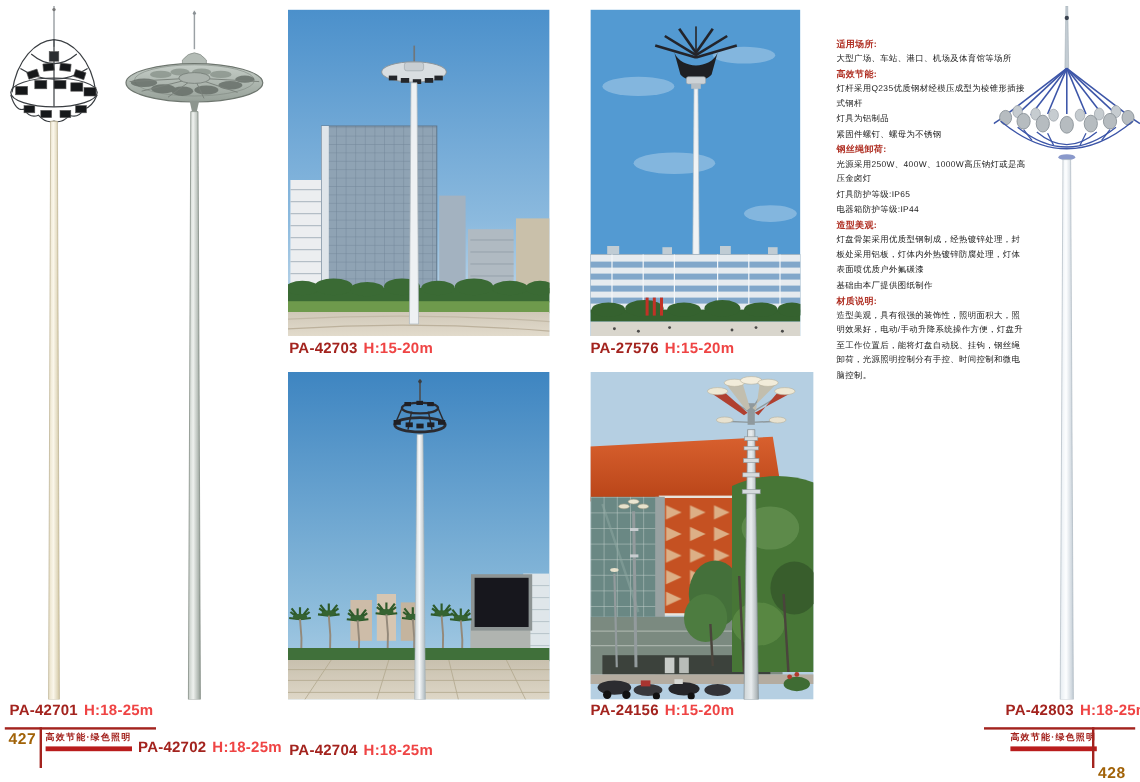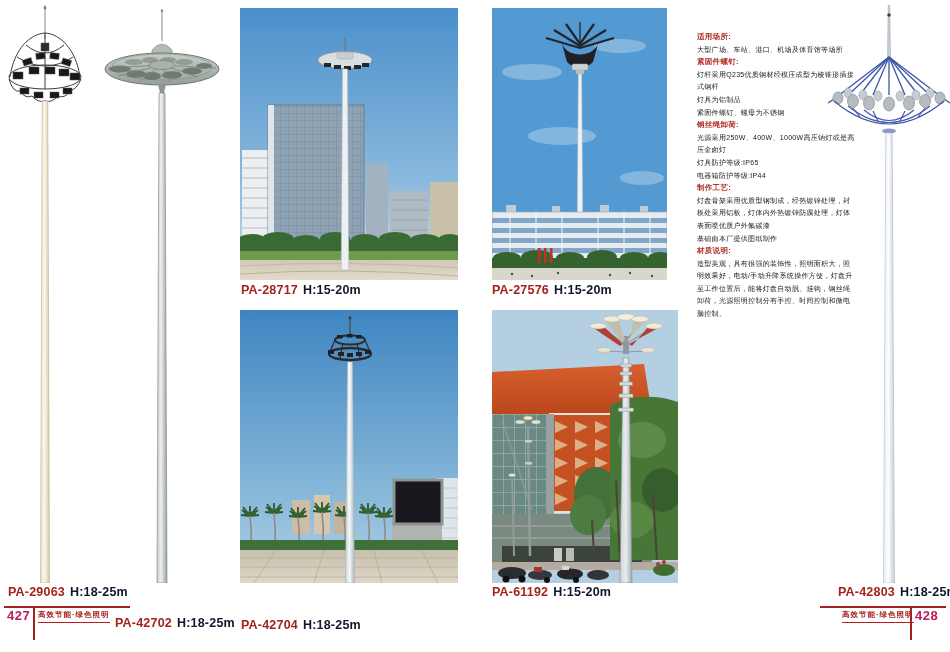--- a/index.html
+++ b/index.html
@@ -2,31 +2,31 @@
 <html><head>
 <meta charset="utf-8">
 <style>
   html,body{margin:0;padding:0;background:#ffffff;}
   .page{position:relative;width:950px;height:652px;background:#fff;overflow:hidden;
         font-family:"Liberation Sans",sans-serif;}
   .abs{position:absolute;}
   
   .prod-label{position:absolute;font-size:12.5px;font-weight:bold;white-space:nowrap;letter-spacing:0.2px;}
   .prod-label .code{color:#a3231e;margin-right:5px;}
-  .prod-label .ph{color:#0f172a;}
+  .prod-label .ph{color:#ef4444;}
   
   .specs{position:absolute;left:697px;top:31px;width:160px;font-size:7px;line-height:12.6px;
          color:#202020;letter-spacing:0.3px;}
   .spec-title{color:#b03024;font-weight:bold;font-size:7.5px;}
   
   .f-line{position:absolute;height:2px;background:#a3231e;}
   .f-vline{position:absolute;width:2px;background:#a3231e;}
-  .f-num{position:absolute;font-size:13px;font-weight:bold;color:#be185d;letter-spacing:0.5px;}
+  .f-num{position:absolute;font-size:13px;font-weight:bold;color:#a16207;letter-spacing:0.5px;}
   .f-slogan{position:absolute;font-size:7.5px;font-weight:bold;color:#a3231e;
-            border-bottom:1px solid #b91c1c;padding-bottom:2px;white-space:nowrap;letter-spacing:1px;text-align:right;}
+            border-bottom:4px solid #b91c1c;padding-bottom:2px;white-space:nowrap;letter-spacing:1px;text-align:right;}
   svg{display:block;}
 </style>
 </head>
 <body>
 
 <div class="page">
 
   <svg class="abs" style="left:0px;top:5px" width="95" height="578" viewBox="0 0 95 578">
     <defs>
       <linearGradient id="d1-cream" x1="0" y1="0" x2="1" y2="0">
@@ -505,60 +505,60 @@
           <line x1="77" y1="106" x2="72" y2="116"></line>
       </g>
       <ellipse cx="61" cy="126" rx="7" ry="2.5" fill="#3c55a8" opacity="0.6"></ellipse>
     </g>
     <polygon points="57.8,128 64.2,128 66.5,578 55.5,578" fill="url(#d3-pole)" stroke="#a2aeb8" stroke-width="0.5"></polygon>
   </svg>
 
   <div class="specs">
     <div class="spec-title">适用场所:</div>
     <div class="spec-line">大型广场、车站、港口、机场及体育馆等场所</div>
-    <div class="spec-title">紧固件螺钉:</div>
+    <div class="spec-title">高效节能:</div>
     <div class="spec-line">灯杆采用Q235优质钢材经模压成型为棱锥形插接式钢杆</div>
     <div class="spec-line">灯具为铝制品</div>
     <div class="spec-line">紧固件螺钉、螺母为不锈钢</div>
     <div class="spec-title">钢丝绳卸荷:</div>
     <div class="spec-line">光源采用250W、400W、1000W高压钠灯或是高压金卤灯</div>
     <div class="spec-line">灯具防护等级:IP65</div>
     <div class="spec-line">电器箱防护等级:IP44</div>
-    <div class="spec-title">制作工艺:</div>
+    <div class="spec-title">造型美观:</div>
     <div class="spec-line">灯盘骨架采用优质型钢制成，经热镀锌处理，封板处采用铝板，灯体内外热镀锌防腐处理，灯体表面喷优质户外氟碳漆</div>
     <div class="spec-line">基础由本厂提供图纸制作</div>
     <div class="spec-title">材质说明:</div>
     <div class="spec-line">造型美观，具有很强的装饰性，照明面积大，照明效果好，电动/手动升降系统操作方便，灯盘升至工作位置后，能将灯盘自动脱、挂钩，钢丝绳卸荷，光源照明控制分有手控、时间控制和微电脑控制。</div>
   </div>
 
   <div class="prod-label" style="left:241px;top:283px">
-    <span class="code">PA-28717</span><span class="ph">H:15-20m</span>
+    <span class="code">PA-42703</span><span class="ph">H:15-20m</span>
   </div>
   <div class="prod-label" style="left:492px;top:283px">
     <span class="code">PA-27576</span><span class="ph">H:15-20m</span>
   </div>
   <div class="prod-label" style="left:8px;top:585px">
-    <span class="code">PA-29063</span><span class="ph">H:18-25m</span>
+    <span class="code">PA-42701</span><span class="ph">H:18-25m</span>
   </div>
   <div class="prod-label" style="left:115px;top:616px">
     <span class="code">PA-42702</span><span class="ph">H:18-25m</span>
   </div>
   <div class="prod-label" style="left:241px;top:618px">
     <span class="code">PA-42704</span><span class="ph">H:18-25m</span>
   </div>
   <div class="prod-label" style="left:492px;top:585px">
-    <span class="code">PA-61192</span><span class="ph">H:15-20m</span>
+    <span class="code">PA-24156</span><span class="ph">H:15-20m</span>
   </div>
   <div class="prod-label" style="left:838px;top:585px">
     <span class="code">PA-42803</span><span class="ph">H:18-25m</span>
   </div>
 
   <div class="f-line" style="left:4px;top:606px;width:126px"></div>
   <div class="f-num" style="left:7px;top:608px">427</div>
   <div class="f-vline" style="left:33px;top:606px;height:34px"></div>
   <div class="f-slogan" style="left:38px;top:610px">高效节能·绿色照明</div>
 
   <div class="f-line" style="left:820px;top:606px;width:126px"></div>
   <div class="f-slogan" style="left:842px;top:610px">高效节能·绿色照明</div>
   <div class="f-vline" style="left:910px;top:606px;height:34px"></div>
-  <div class="f-num" style="left:915px;top:608px">428</div>
+  <div class="f-num" style="left:915px;top:636px">428</div>
 
 </div>
 
 </body></html>

